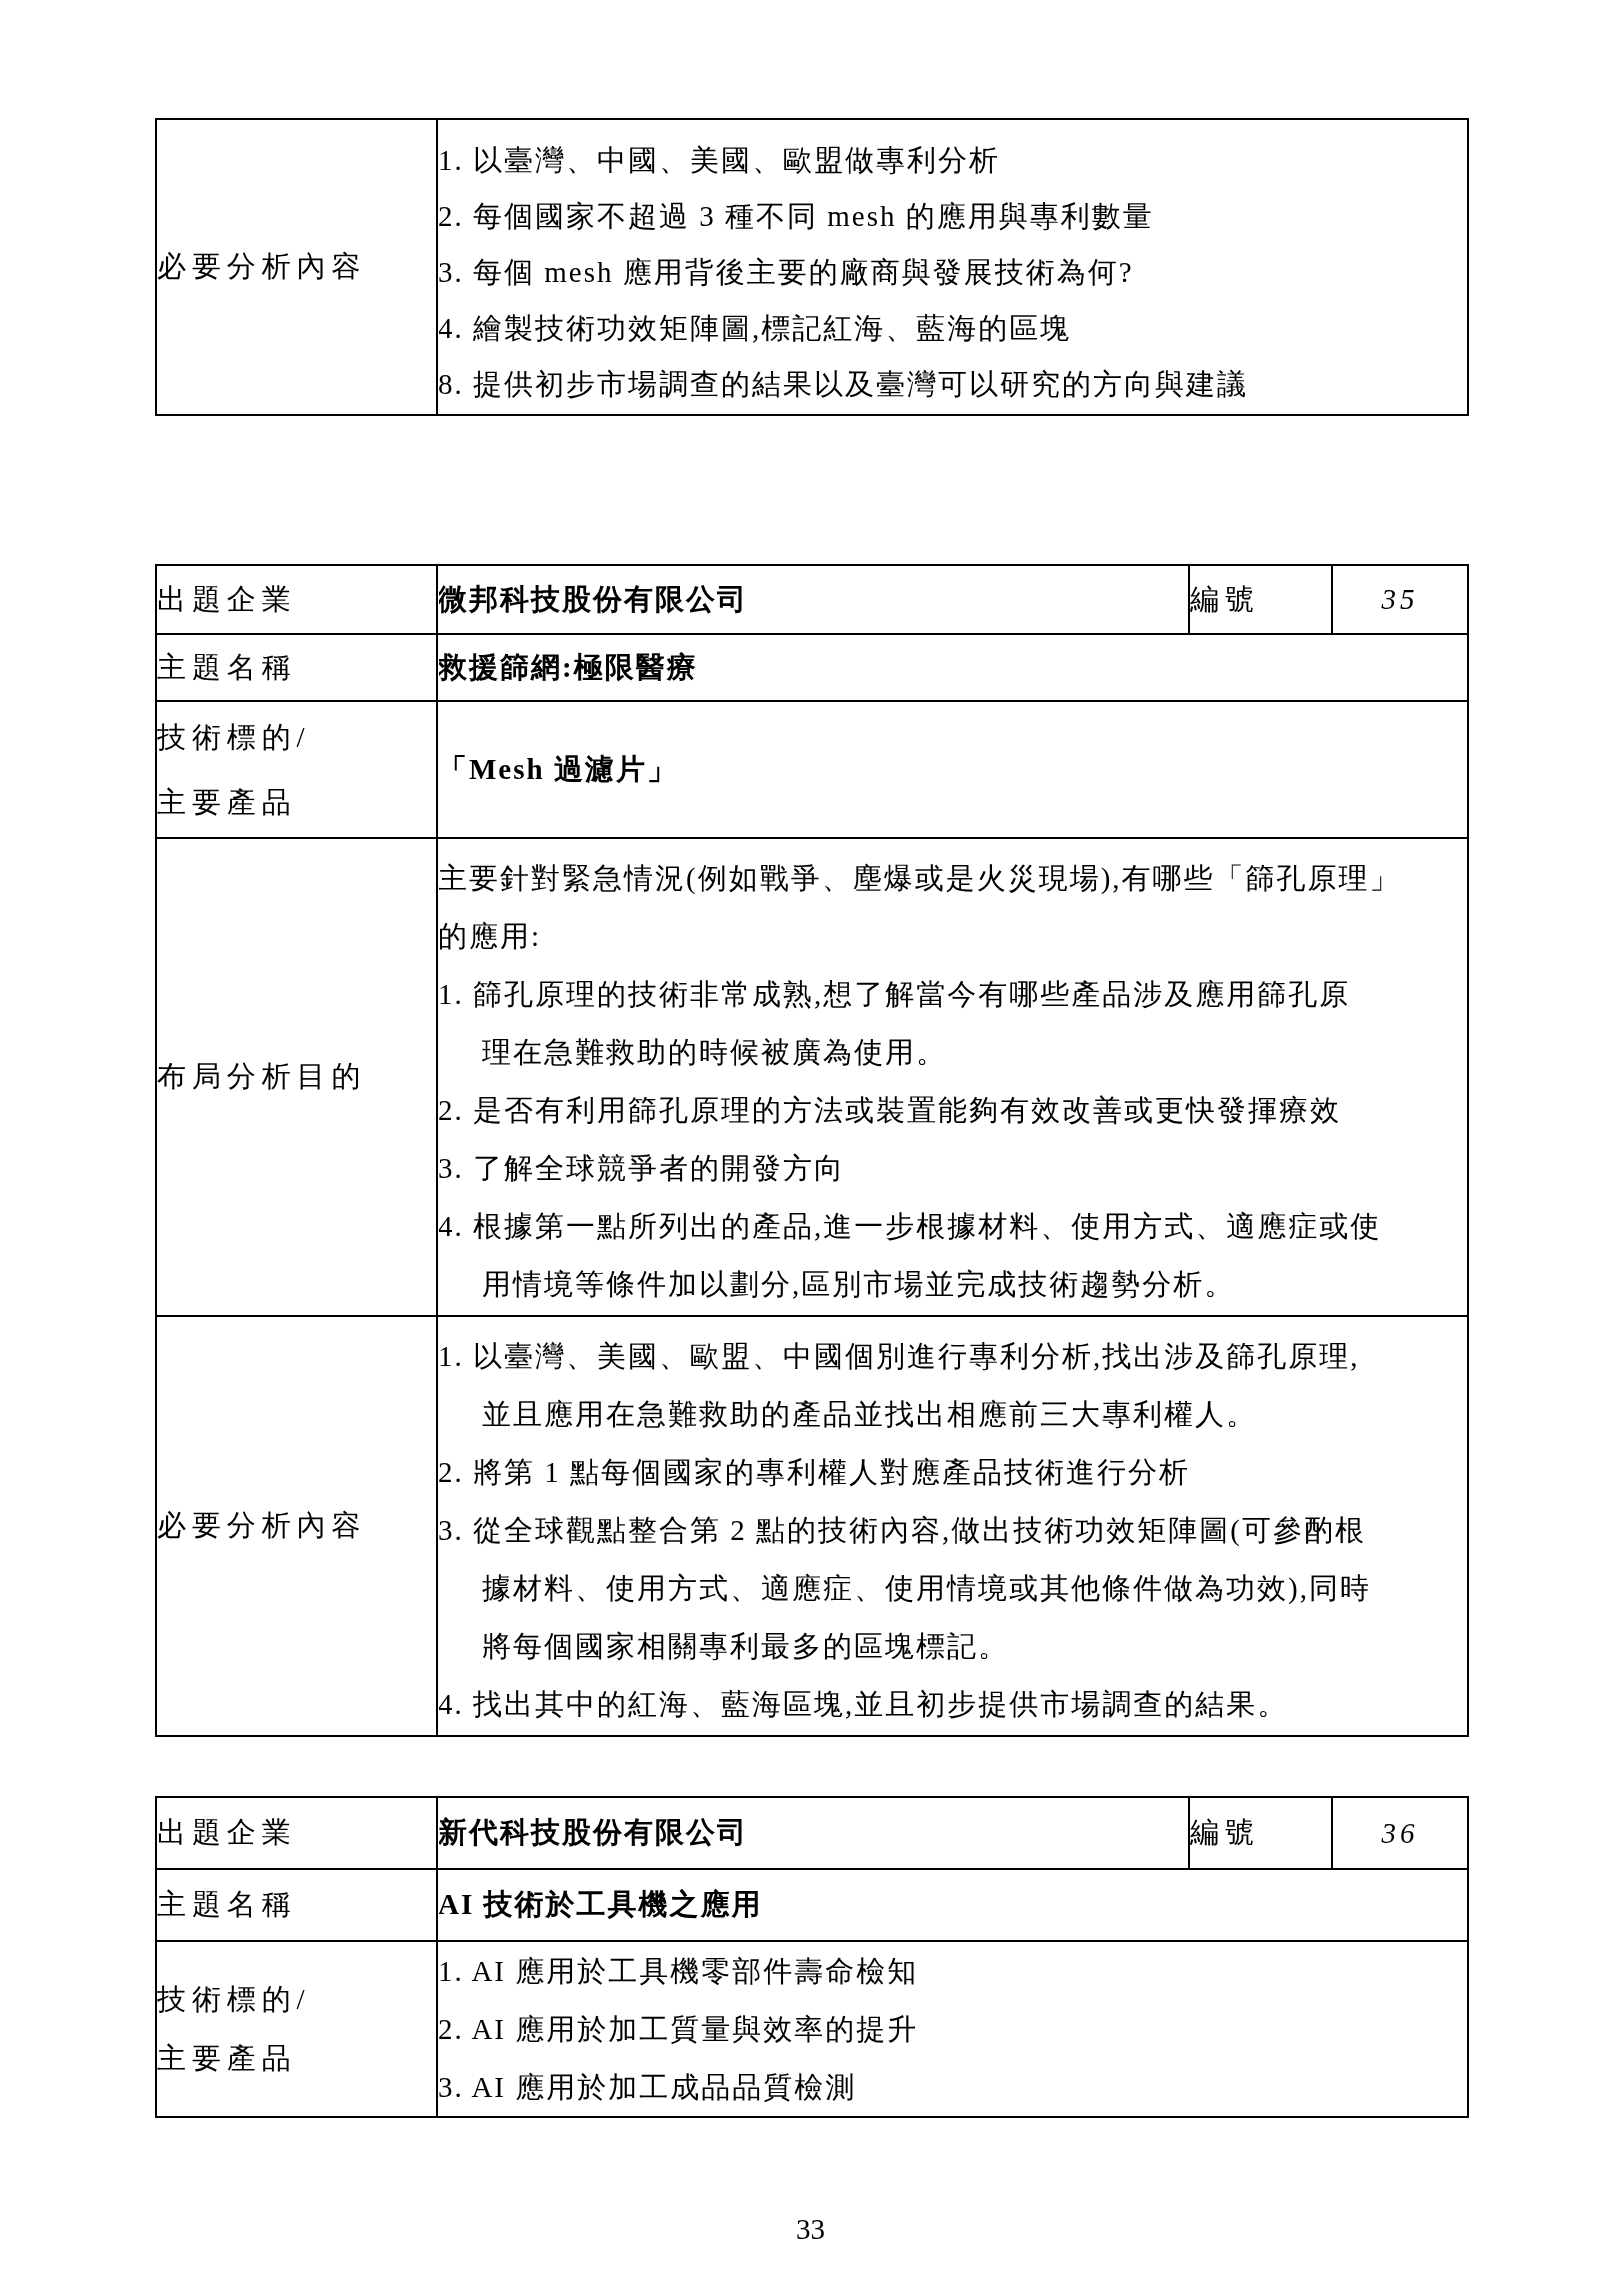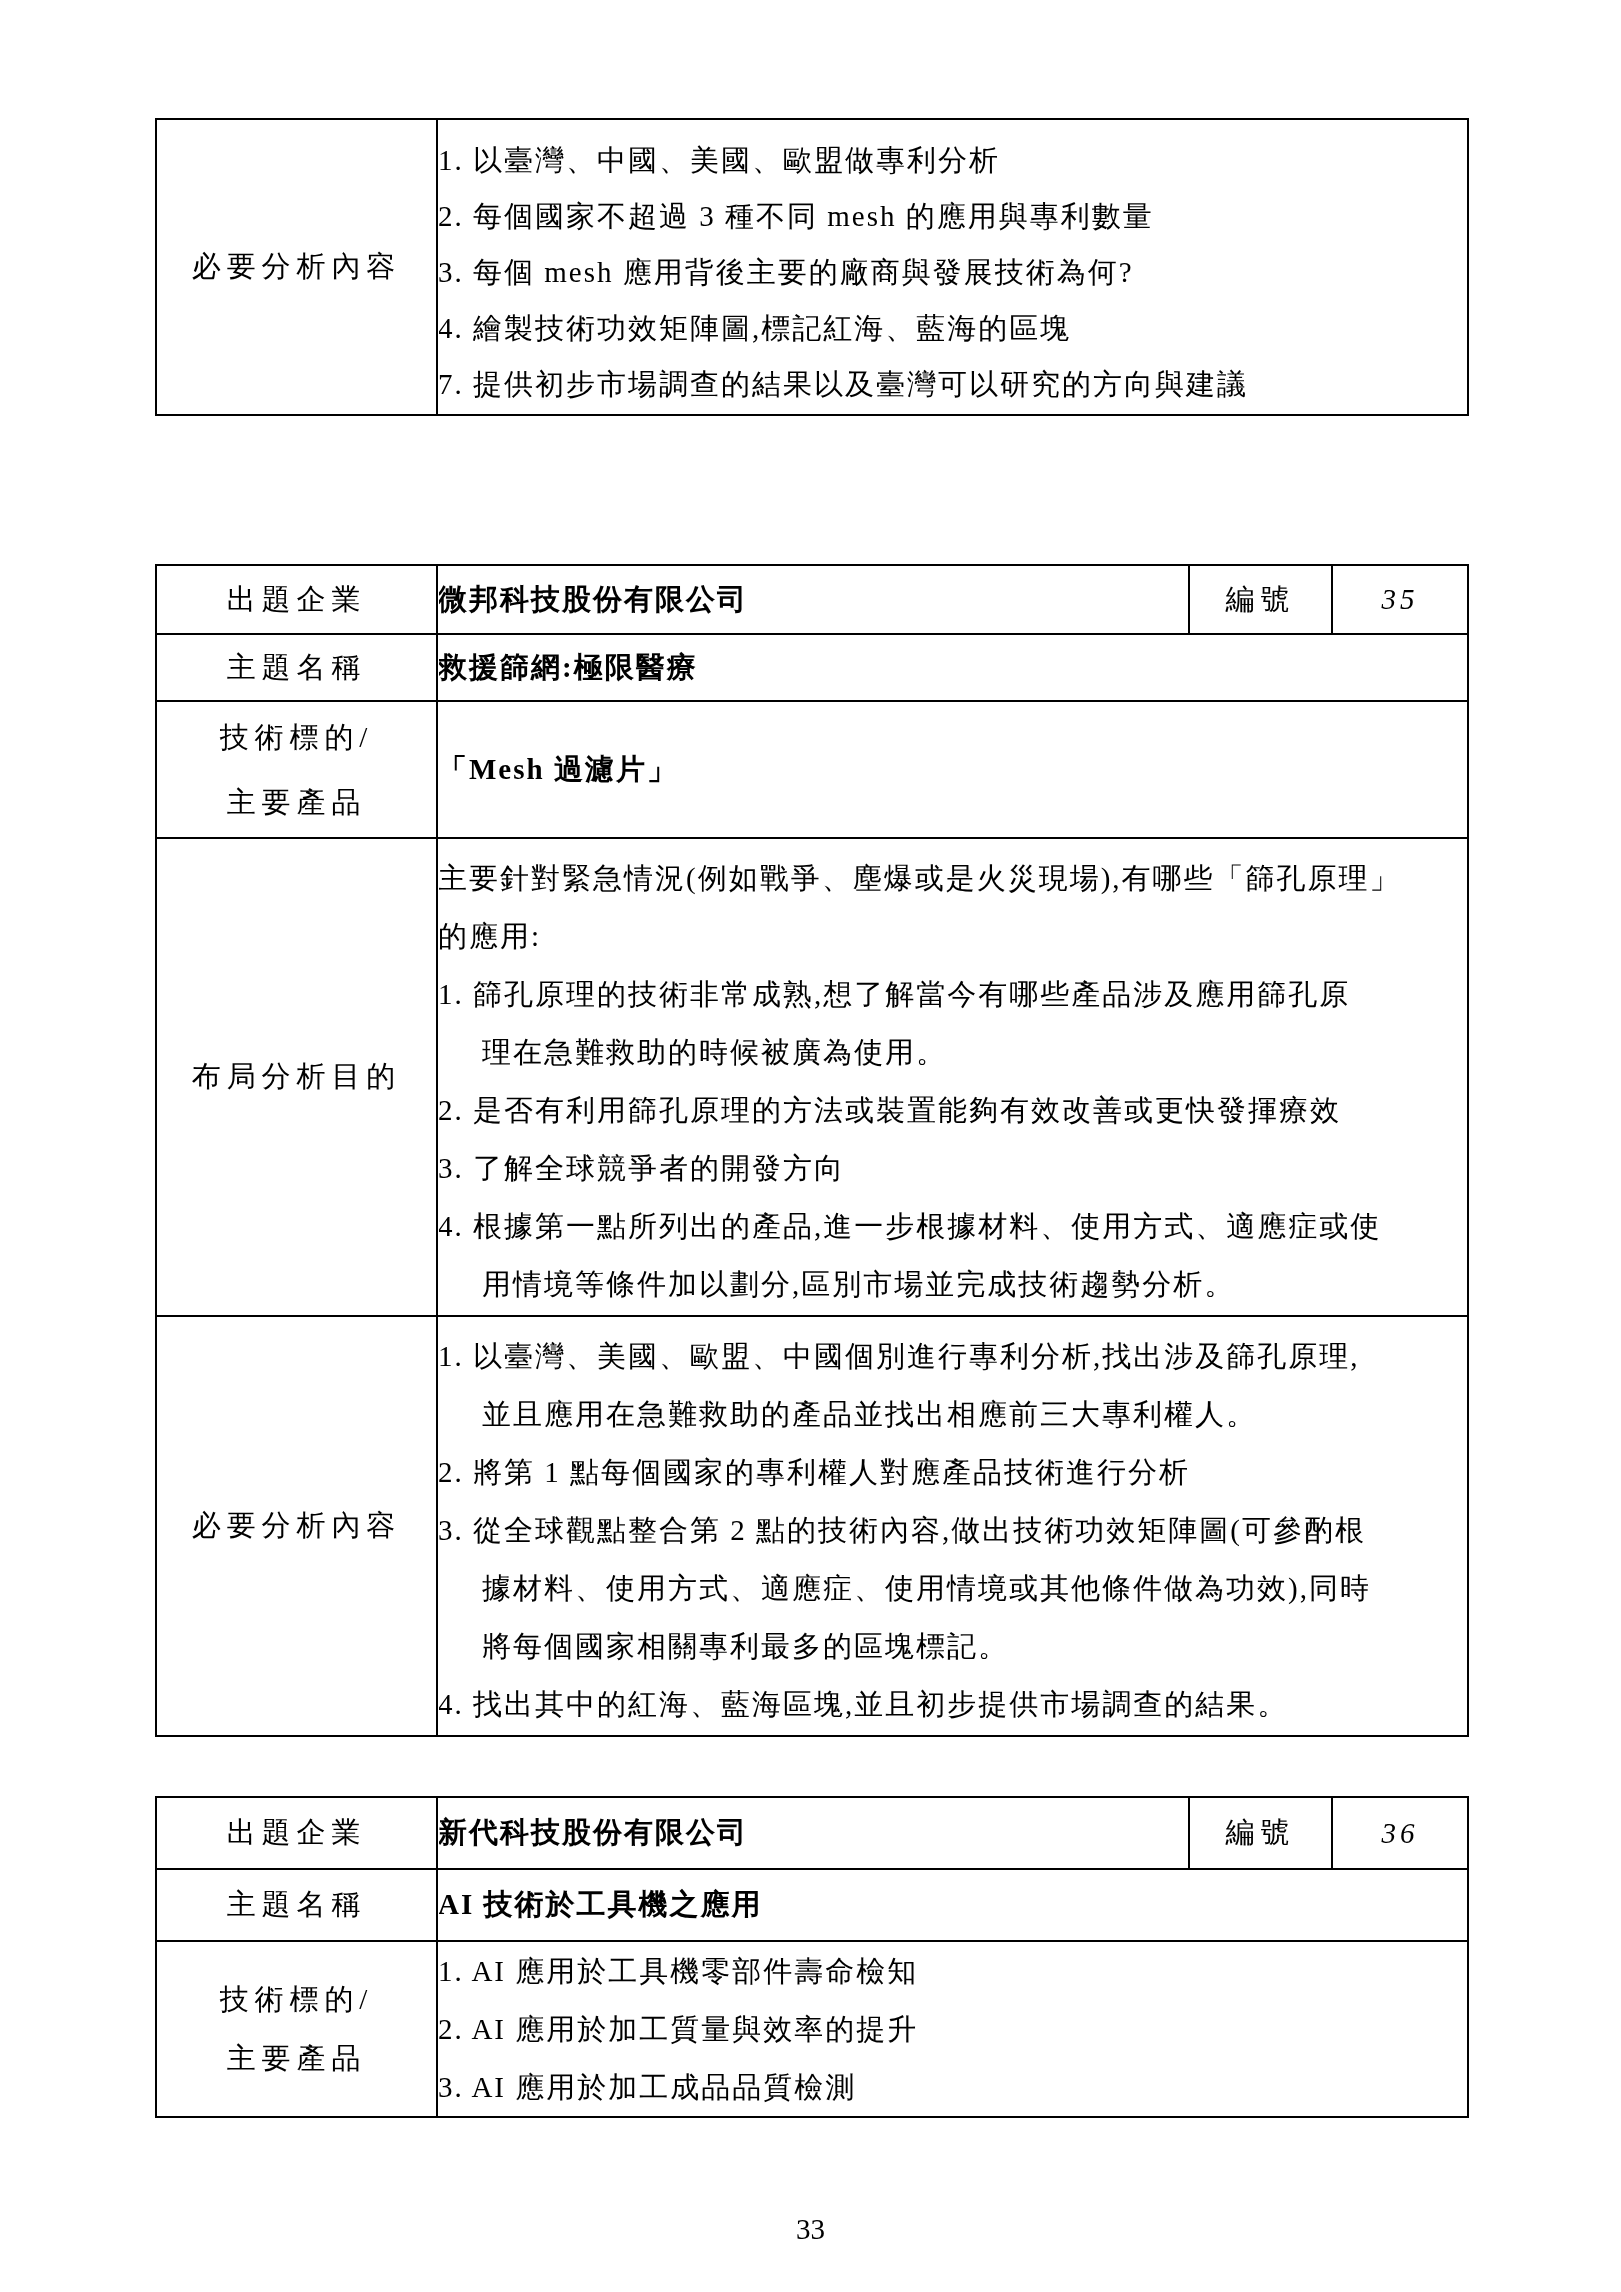--- a/index.html
+++ b/index.html
@@ -28,21 +28,20 @@
     padding: 0;
     vertical-align: middle;
     font-size: 29px;
     overflow: hidden;
   }
   #table-top { top: 118px; }
   #table-35  { top: 564px; }
   #table-36  { top: 1796px; }
 
   .label-cell {
-    text-align: center;
     letter-spacing: 5.9px;
   }
   .label-cell .lbl-line {
     height: 65px;
     line-height: 65px;
     white-space: nowrap;
   }
   .content-cell {
     padding-left: 15.7px;
     border-radius: 11px;
@@ -90,21 +89,21 @@
       </colgroup>
     <tbody>
         <tr style="height:296px">
       <td class="label-cell">必要分析內容</td>
       <td class="content-cell">
         <div class="lines" style="padding-top:9.8px">
           <div class="line">1. 以臺灣、中國、美國、歐盟做專利分析</div>
           <div class="line">2. 每個國家不超過 3 種不同 mesh 的應用與專利數量</div>
           <div class="line">3. 每個 mesh 應用背後主要的廠商與發展技術為何?</div>
           <div class="line">4. 繪製技術功效矩陣圖,標記紅海、藍海的區塊</div>
-          <div class="line">7. 提供初步市場調查的結果以及臺灣可以研究的方向與建議</div>
+          <div class="line">8. 提供初步市場調查的結果以及臺灣可以研究的方向與建議</div>
         </div>
       </td>
     </tr>
   </tbody>
     </table>
 
   <table class="doc-table" id="table-35">
     <colgroup>
         <col style="width:281px">
         <col style="width:752px">

